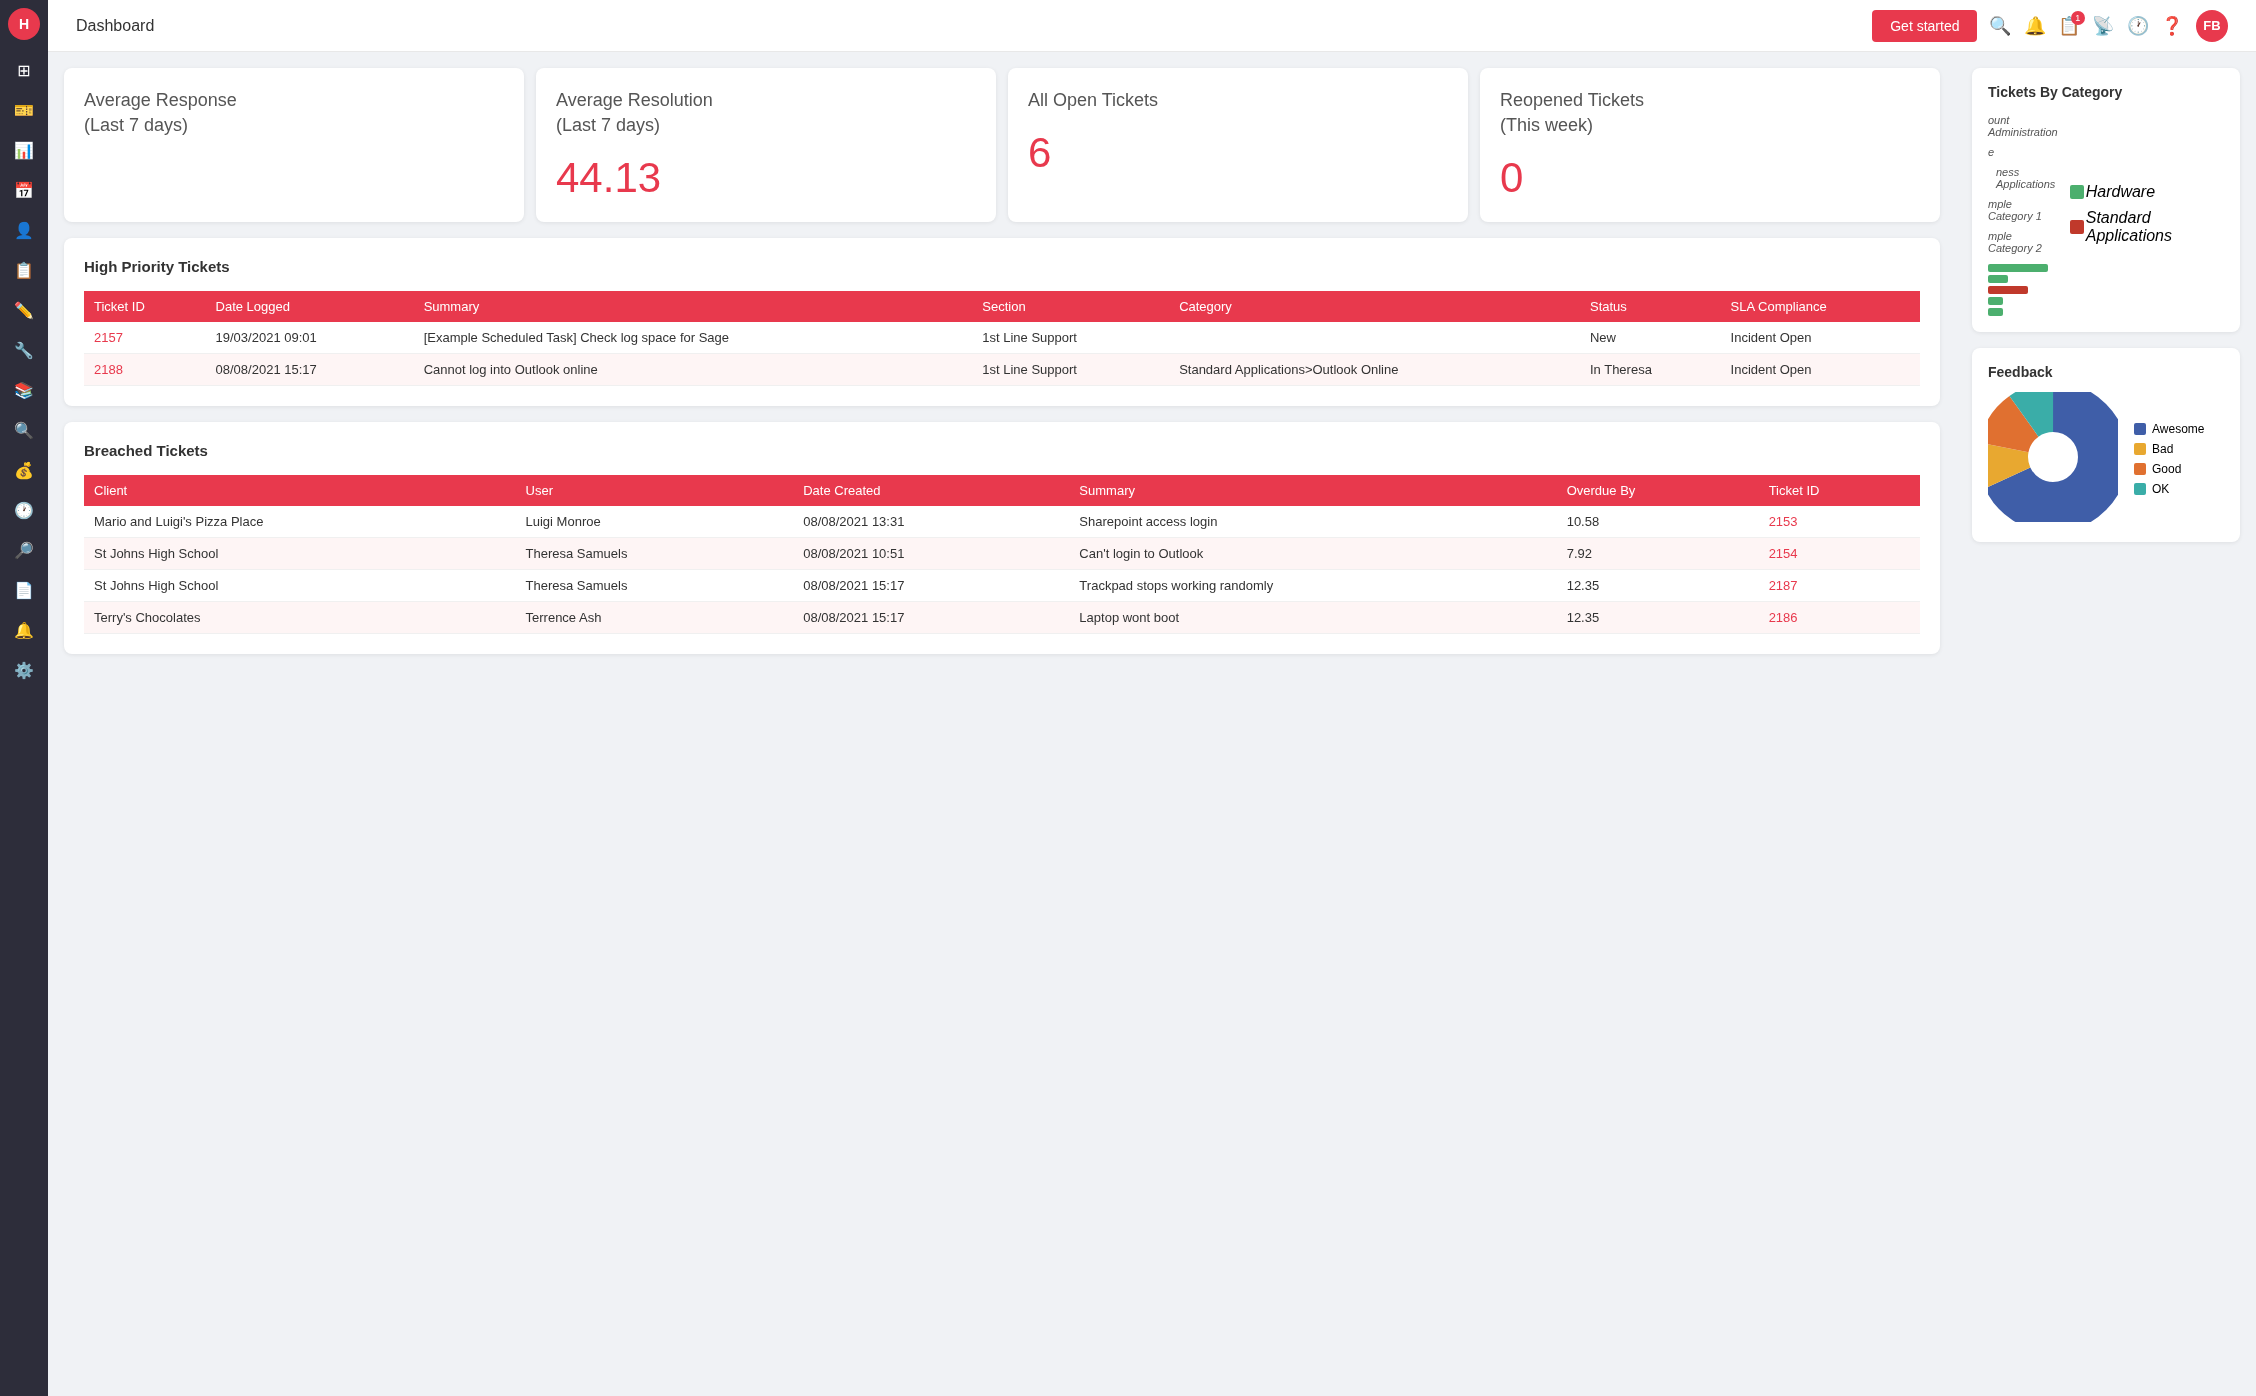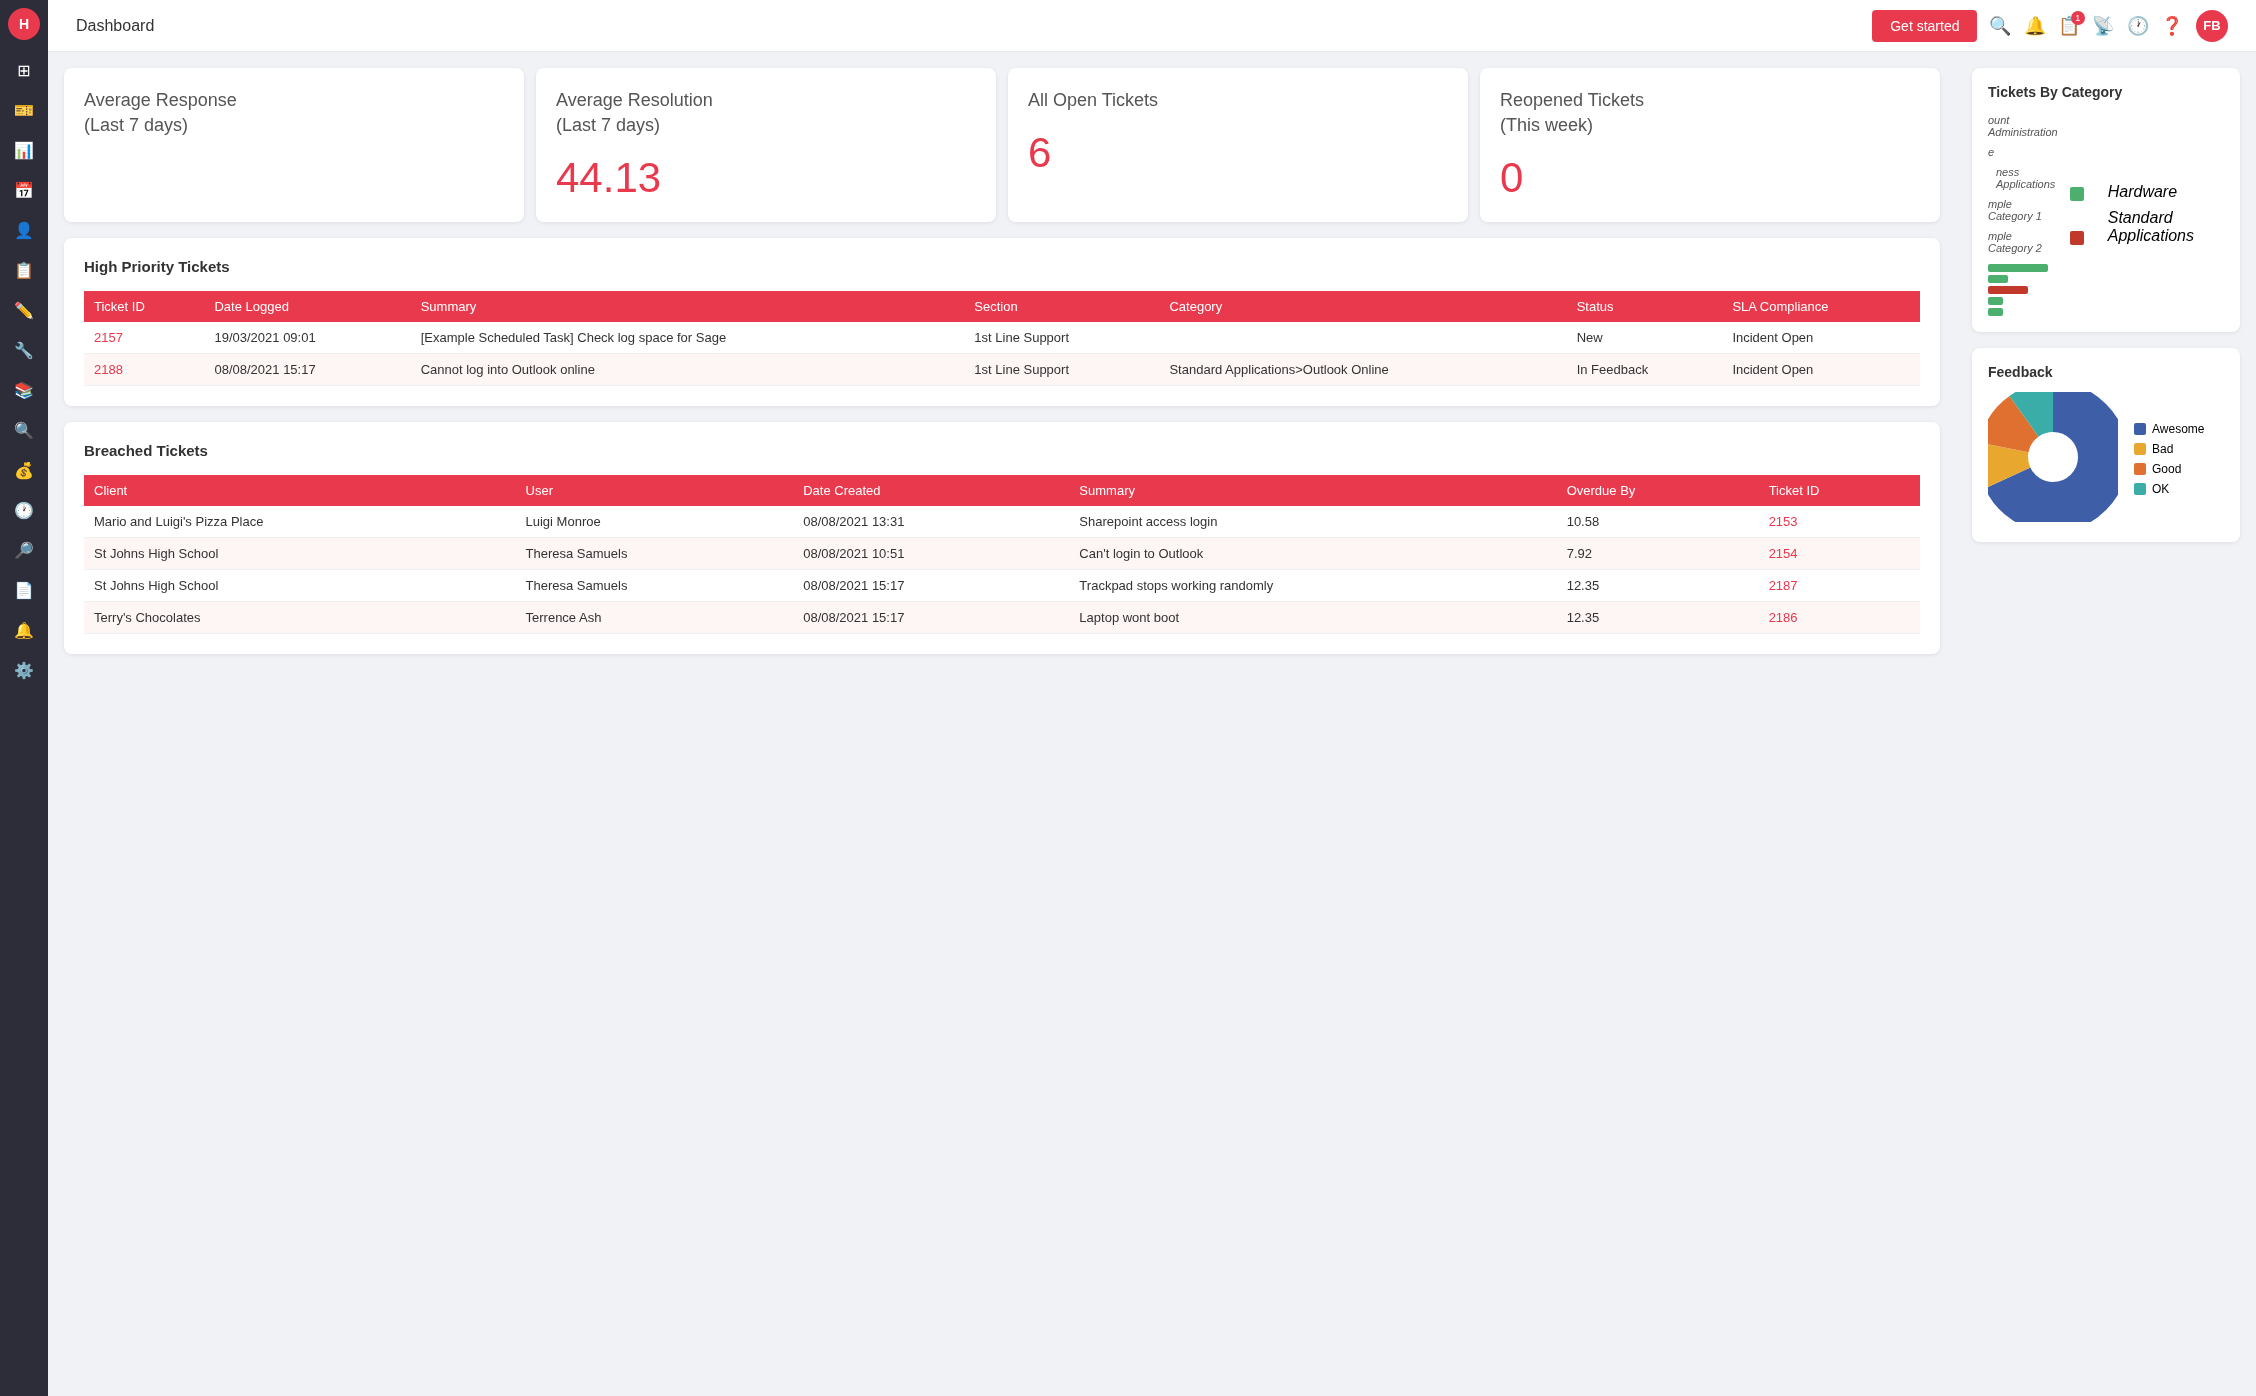--- a/index.html
+++ b/index.html
@@ -214,22 +214,22 @@
       box-shadow: 0 1px 4px rgba(0,0,0,0.08);
     }
     .right-card-title {
       font-size: 14px;
       font-weight: 600;
       color: #333;
       margin-bottom: 12px;
     }
     .legend-item {
       display: flex;
-      align-items: flex-end;
-      gap: 24px;
+      align-items: center;
+      gap: 2px;
     }
     .legend-dot {
       width: 14px;
       height: 14px;
       border-radius: 2px;
       flex-shrink: 0;
     }
 
     
     .pie-container {
@@ -364,21 +364,21 @@
               <td></td>
               <td>New</td>
               <td>Incident Open</td>
             </tr>
             <tr>
               <td><a class="ticket-link">2188</a></td>
               <td>08/08/2021 15:17</td>
               <td>Cannot log into Outlook online</td>
               <td>1st Line Support</td>
               <td>Standard Applications&gt;Outlook Online</td>
-              <td>In Feedback</td>
+              <td>In Theresa</td>
               <td>Incident Open</td>
             </tr>
           </tbody>
         </table>
       </div>
 
       <div class="card">
         <div class="card-title">Breached Tickets</div>
         <table>
           <thead>

